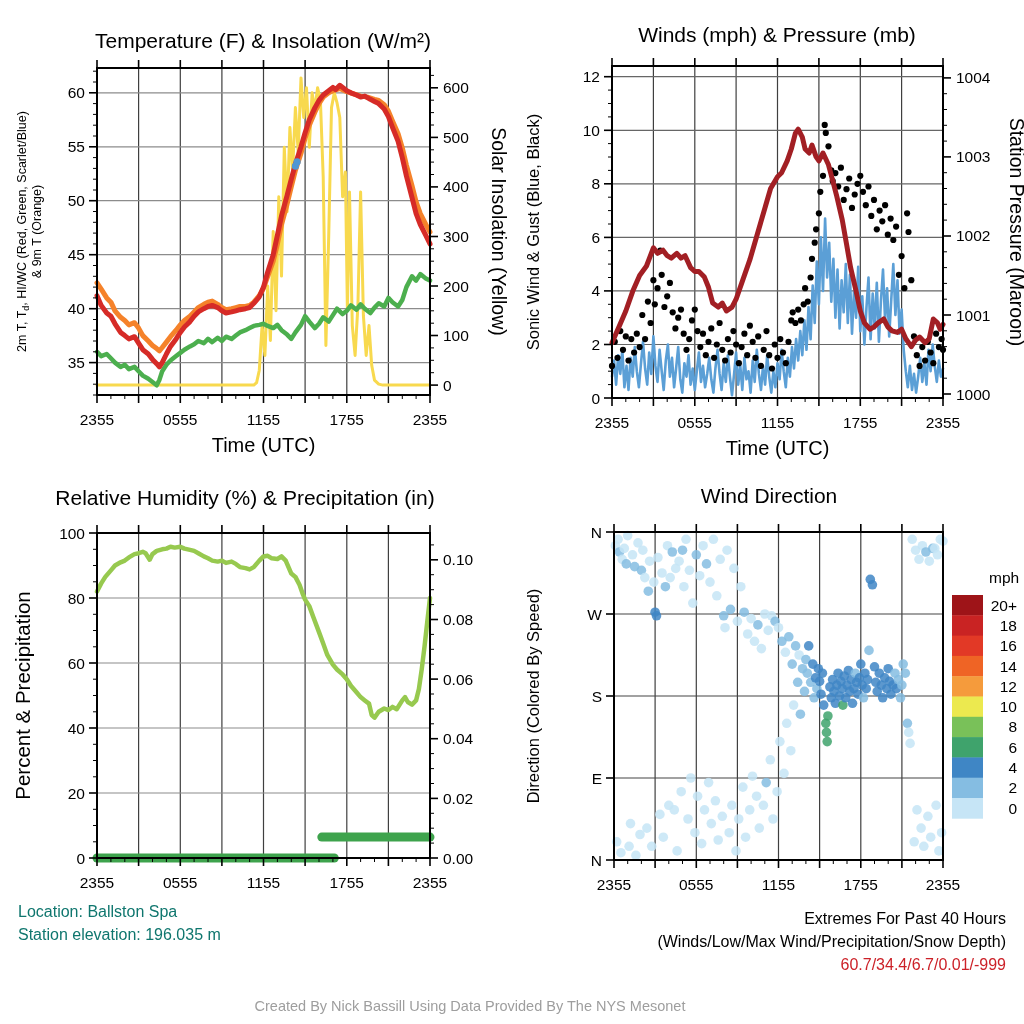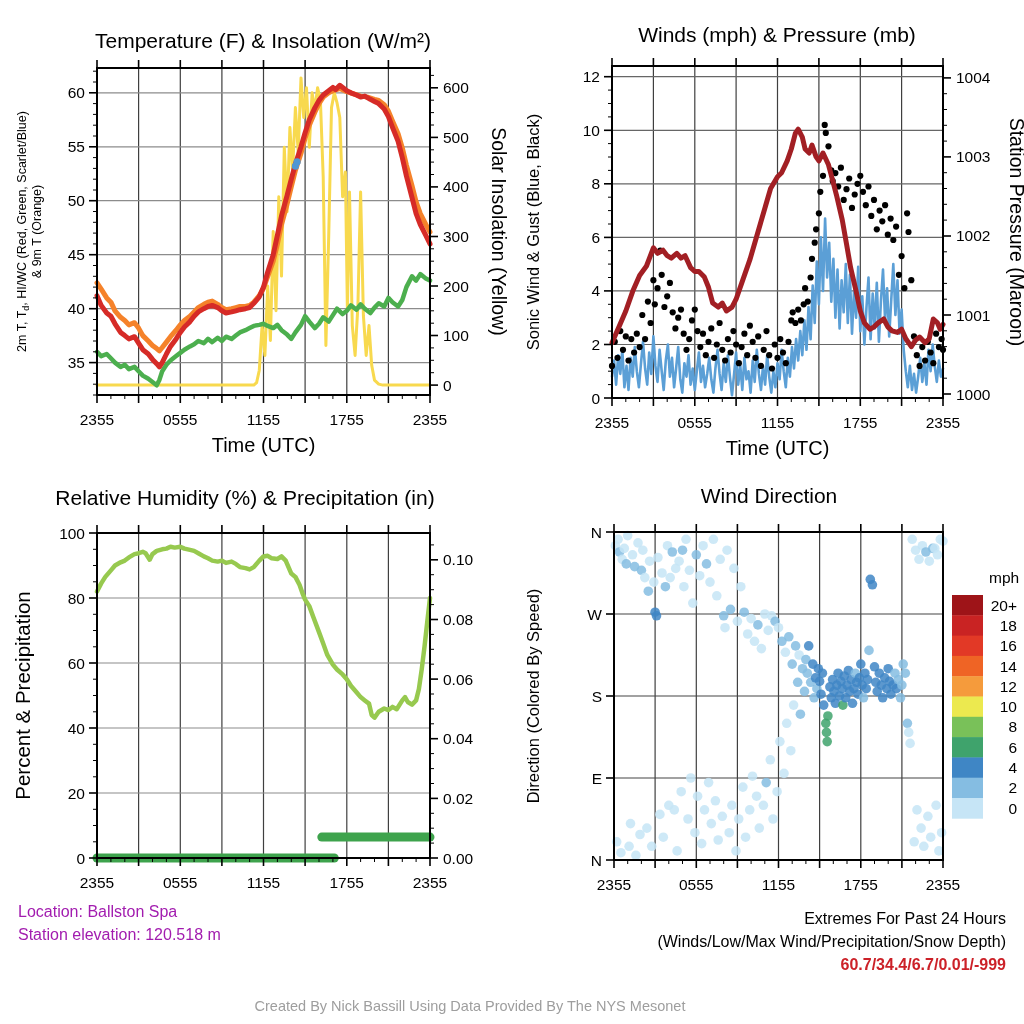--- a/index.html
+++ b/index.html
@@ -1,21 +1,21 @@
 <!DOCTYPE html>
 <html><head>
 <meta charset="utf-8">
 <style>
   html,body{margin:0;padding:0;background:#fff;}
   body{width:1024px;height:1024px;position:relative;font-family:"Liberation Sans",sans-serif;overflow:hidden;}
   #stage{position:absolute;left:0;top:0;width:1024px;height:1024px;}
   #stage svg{position:absolute;}
-  .footer-left{position:absolute;left:18px;top:901px;font-size:16px;line-height:22.5px;color:#a21caf;}
+  .footer-left{position:absolute;left:18px;top:901px;font-size:16px;line-height:22.5px;color:#0f766e;}
   .footer-right{position:absolute;right:18px;top:907px;font-size:16px;line-height:23px;color:#000;text-align:right;}
-  .footer-right .vals{font-weight:bold;}
+  .footer-right .vals{font-weight:normal;}
   .credit{position:absolute;left:0;top:998px;width:940px;text-align:center;font-size:14.5px;color:#9e9e9e;}
 </style>
 </head>
 <body>
 
 <div id="stage">
     <svg width="512" height="478" viewBox="0 0 512 478" style="left: 0px; top: 0px;">
       <line x1="97.0" x2="97.0" y1="68" y2="395" stroke="#3f3f3f" stroke-width="1.2"></line>
       <line x1="138.6" x2="138.6" y1="68" y2="395" stroke="#3f3f3f" stroke-width="1.2"></line>
       <line x1="180.3" x2="180.3" y1="68" y2="395" stroke="#3f3f3f" stroke-width="1.2"></line>
@@ -810,22 +810,22 @@
       <text x="505" y="293.04999999999995" text-anchor="end" font-size="15.5" fill="#000" font-family="&quot;Liberation Sans&quot;,sans-serif">4</text>
       <rect x="440" y="297.7" width="31" height="20.7" fill="#85bde2"></rect>
       <text x="505" y="313.35" text-anchor="end" font-size="15.5" fill="#000" font-family="&quot;Liberation Sans&quot;,sans-serif">2</text>
       <rect x="440" y="318.0" width="31" height="20.7" fill="#c6e5f6"></rect>
       <text x="505" y="333.65" text-anchor="end" font-size="15.5" fill="#000" font-family="&quot;Liberation Sans&quot;,sans-serif">0</text>
     </svg>
   </div>
 
 <div class="footer-left">
   <div>Location: Ballston Spa</div>
-  <div>Station elevation: 120.518 m</div>
+  <div>Station elevation: 196.035 m</div>
 </div>
 
 <div class="footer-right">
-  <div>Extremes For Past 24 Hours</div>
+  <div>Extremes For Past 40 Hours</div>
   <div>(Winds/Low/Max Wind/Precipitation/Snow Depth)</div>
   <div class="vals" style="color: rgb(204, 33, 40);">60.7/34.4/6.7/0.01/-999</div>
 </div>
 
 <div class="credit">Created By Nick Bassill Using Data Provided By The NYS Mesonet</div>
 
 </body></html>

